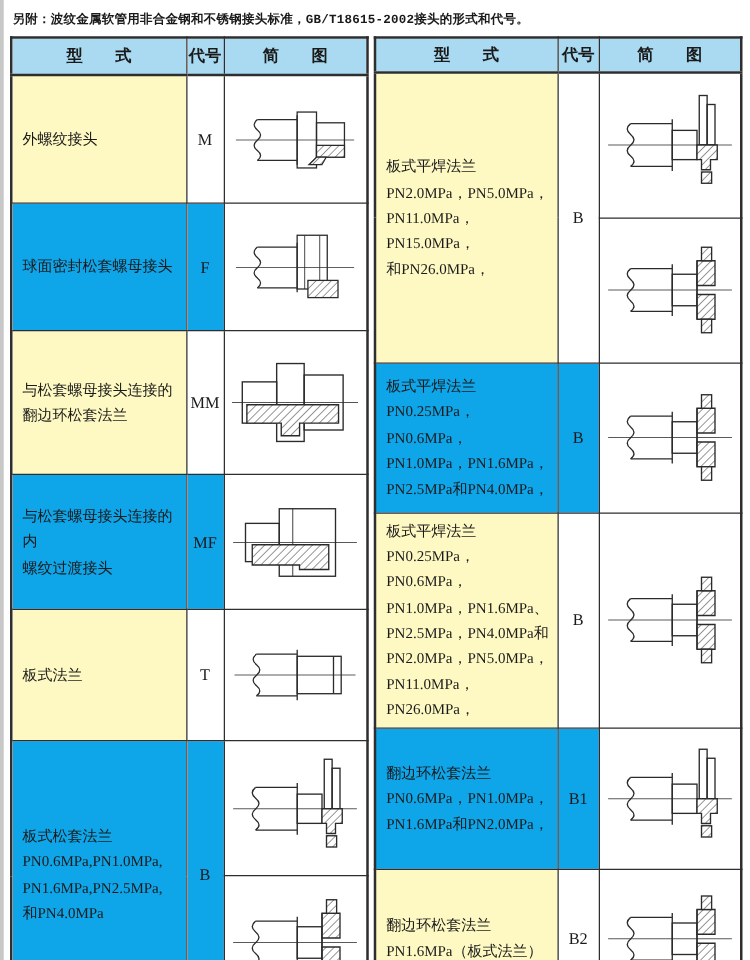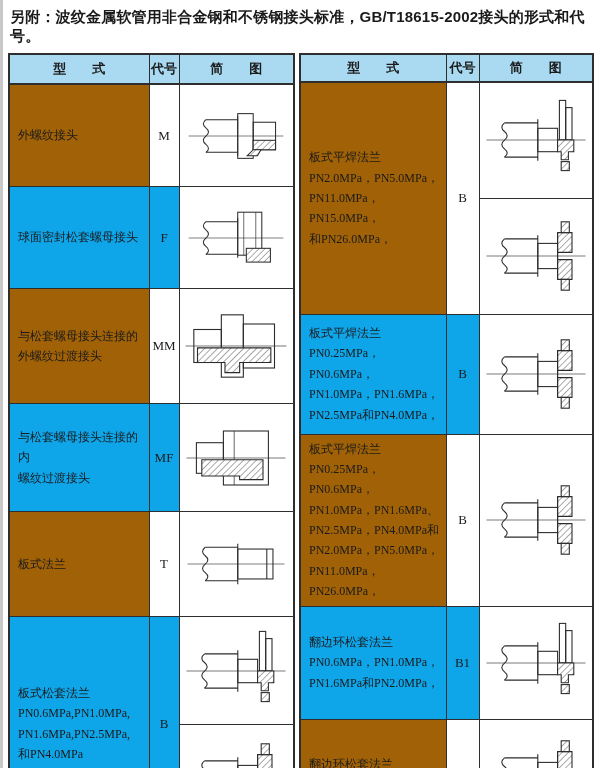--- a/index.html
+++ b/index.html
@@ -2,35 +2,35 @@
 <html><head>
 <meta charset="utf-8">
 <style>
   html,body{margin:0;padding:0;}
   body{
     width:600px;height:768px;overflow:hidden;background:#ffffff;
     font-family:"Liberation Sans",sans-serif;color:#1a1a1a;position:relative;
   }
   .page-edge{position:absolute;left:0;top:0;width:3px;height:768px;background:#c8c8c8;}
   .title{
-    font-weight:bold;font-size:15px;margin:8px 0 7px 10px;letter-spacing:0.2px;
+    font-weight:bold;font-size:10px;margin:8px 0 7px 10px;letter-spacing:0.2px;font-family:Liberation Mono, monospace;
   }
   .tables{display:flex;gap:4px;margin-left:8px;}
   table{border-collapse:collapse;table-layout:fixed;}
   .tbl{border:2px solid #2e2e2e;}
   td,th{border:1px solid #2e2e2e;padding:0;vertical-align:middle;overflow:hidden;}
   th{
     background:#a9daf1;height:26px;
     font-weight:bold;font-size:13px;font-family:"Liberation Sans",sans-serif;
     border-bottom:2px solid #2e2e2e;
   }
   .c-type{
     font-family:"Liberation Serif","DejaVu Serif",serif;
     font-size:12px;line-height:1.7;
-    padding:4px 4px 4px 8px;white-space:pre-line;background:#a16207;
+    padding:4px 4px 4px 8px;white-space:pre-line;background:#fef9c3;
   }
   .c-code{
     font-family:"Liberation Serif","DejaVu Serif",serif;
     font-size:13px;text-align:center;background:#fff;
   }
   .c-diag{text-align:center;background:#fff;}
   .hl{background:#0ea5e9;}
   svg.diag{display:block;margin:0 auto;}
 </style>
 </head>
@@ -137,21 +137,21 @@
       <td class="c-type hl">球面密封松套螺母接头</td>
       <td class="c-code hl">F</td>
       <td class="c-diag">
         <svg class="diag" viewBox="0 0 120 100" width="110" height="86">
               <use href="#sym-f"></use>
             </svg>
       </td>
     </tr>
     <tr style="height:107px">
       <td class="c-type">与松套螺母接头连接的
-外螺纹过渡接头</td>
+翻边环松套法兰</td>
       <td class="c-code">MM</td>
       <td class="c-diag">
         <svg class="diag" viewBox="0 0 120 100" width="110" height="92">
               <use href="#sym-mm"></use>
             </svg>
       </td>
     </tr>
     <tr style="height:100px">
       <td class="c-type hl">与松套螺母接头连接的内
 螺纹过渡接头</td>

